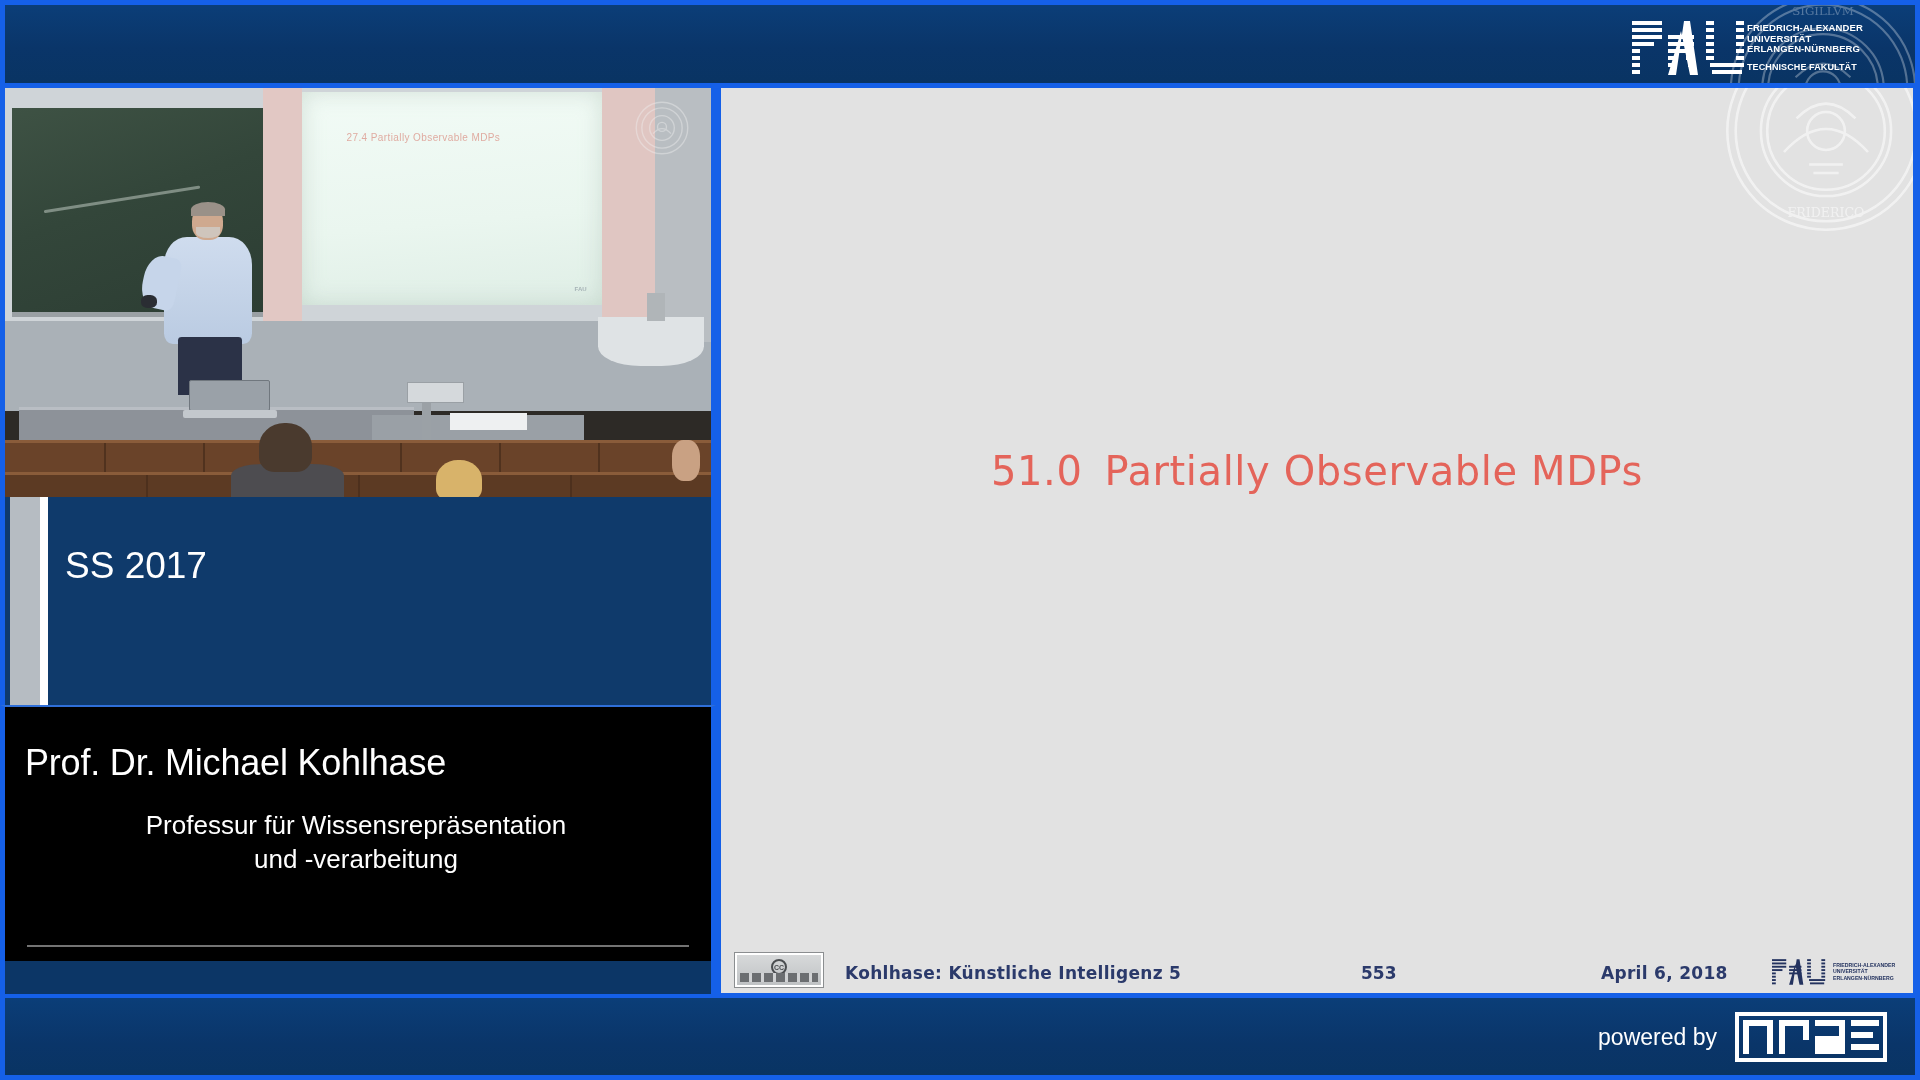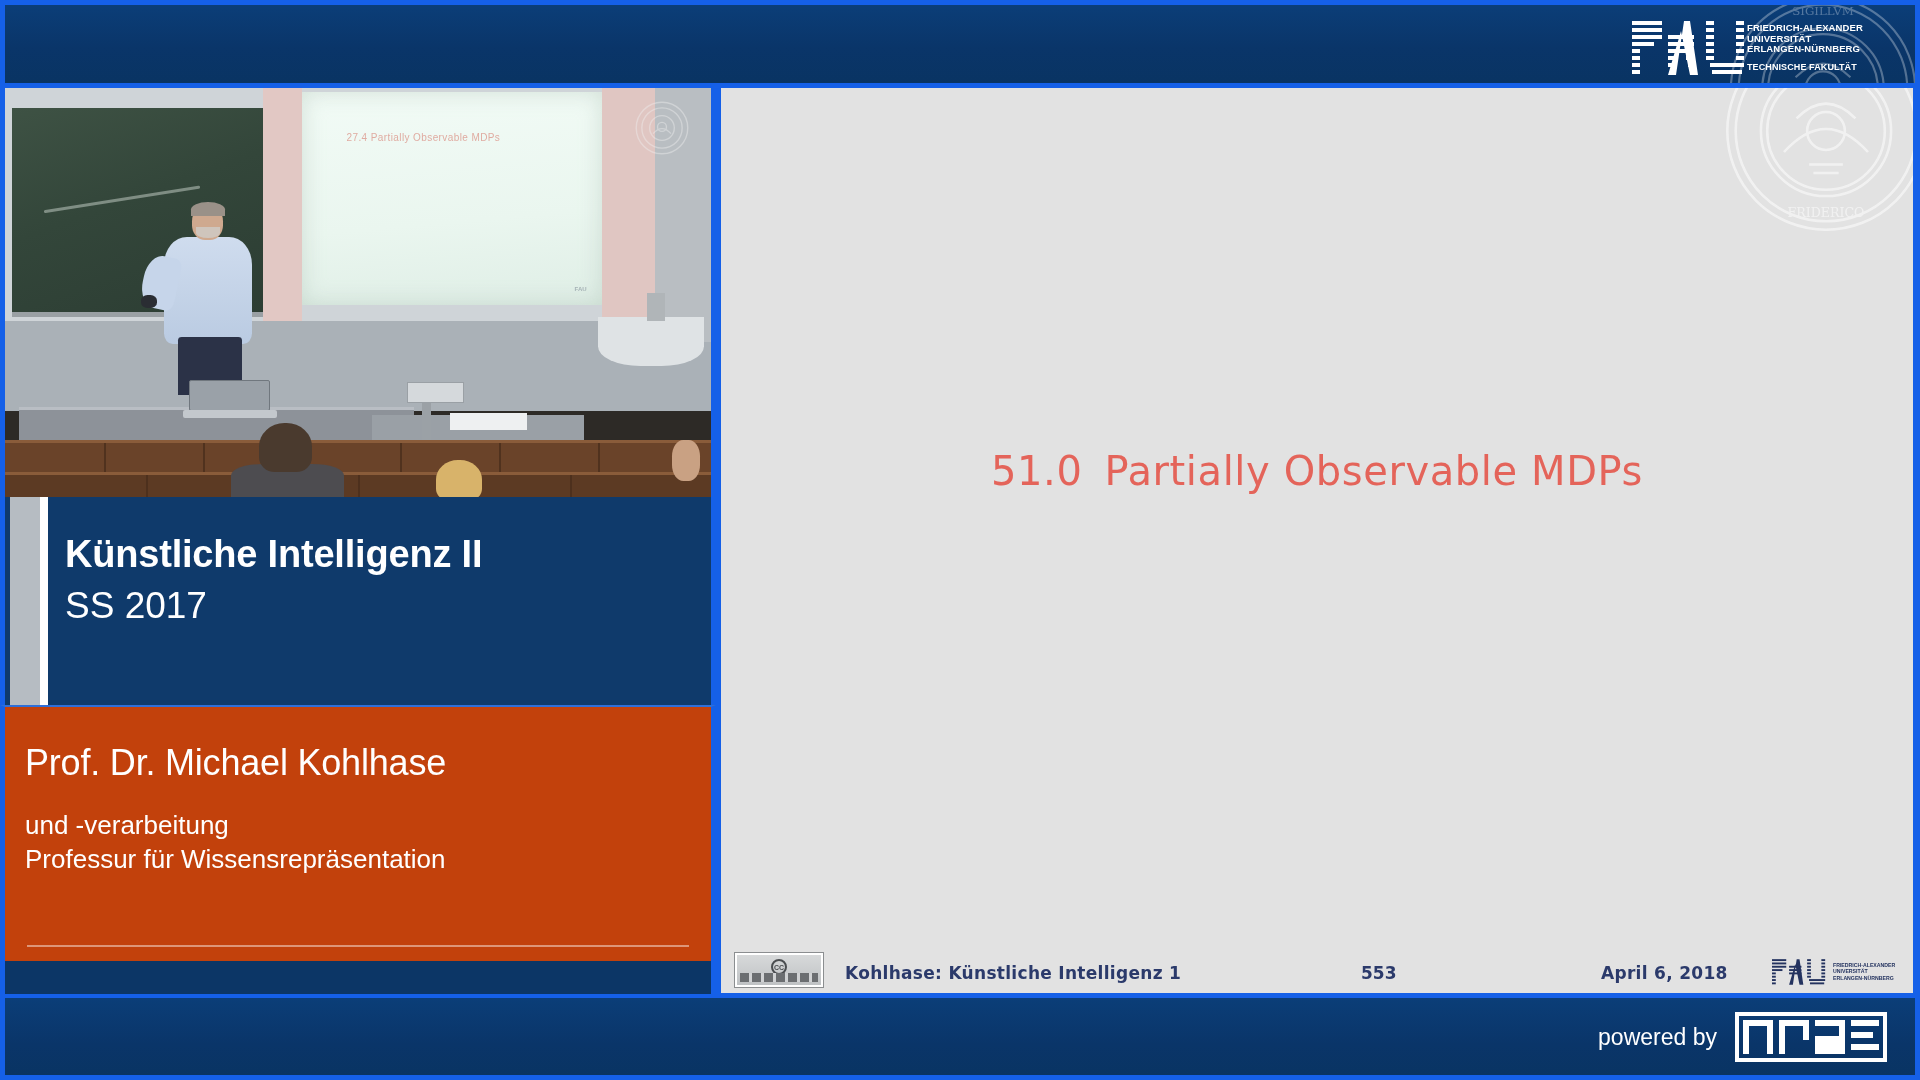--- a/index.html
+++ b/index.html
@@ -219,25 +219,26 @@
     font-size: 37px; font-weight: 400; color:#ffffff;
     margin-top: 12px; line-height: 1.05;
   }
 
   
   .presenter-block {
     position: absolute;
     left: 0; top: 622px;
     width: 716px;
     height: 256px;
-    background: #c2410c;
+    background: #000000;
     border-left: 5px solid #1560e8;
     border-right: 5px solid #1560e8;
     border-top: 2px solid #2f6fd8;
     overflow: hidden;
+    text-align: center;
   }
   .presenter-name {
     position:absolute; left:20px; top:35px;
     font-size: 36px; color:#ffffff; font-weight:400; letter-spacing:-.2px;
   }
   .presenter-dept {
     position:absolute; left:20px; top:102px; right:24px;
     font-size: 26px; color:#ffffff; font-weight:400; line-height:1.3;
   }
   .presenter-rule {
@@ -478,30 +479,29 @@
               <circle cx="50" cy="48" r="8"></circle>
             </g>
           </svg>
         </span>
       </div>
     </div>
 
     <div class="title-block">
       <div class="title-sidebar"></div>
       <div class="title-texts">
-        <div class="course-title">Künstliche Intelligenz II</div>
         <div class="course-term">SS 2017</div>
       </div>
     </div>
 
     <div class="presenter-block">
       <div class="presenter-name">Prof. Dr. Michael Kohlhase</div>
       <div class="presenter-dept">
+        <div>Professur für Wissensrepräsentation</div>
         <div>und -verarbeitung</div>
-        <div>Professur für Wissensrepräsentation</div>
       </div>
       <div class="presenter-rule"></div>
     </div>
 
     <div class="left-filler"></div>
   </div>
 
   <div class="slide-pane">
 
     <span class="slide-seal">
@@ -523,21 +523,21 @@
 
     <div class="slide-title">
       <span class="num">51.0</span><span>Partially Observable MDPs</span>
     </div>
 
     <div class="slide-footer">
       <div class="cc-badge">
         <div class="ring">CC</div>
         <div class="strip"></div>
       </div>
-      <div class="footer-author">Kohlhase: Künstliche Intelligenz 1</div>
+      <div class="footer-author">Kohlhase: Künstliche Intelligenz 5</div>
       <div class="footer-page">553</div>
       <div class="footer-date">April 6, 2018</div>
 
       <div class="footer-fau">
         <span>
           <svg width="56" height="27" viewBox="0 0 118 56">
             <g fill="#24335f">
               <rect x="0" y="2" width="30" height="4"></rect>
               <rect x="0" y="9" width="30" height="4"></rect>
               <rect x="0" y="16" width="30" height="4"></rect>

